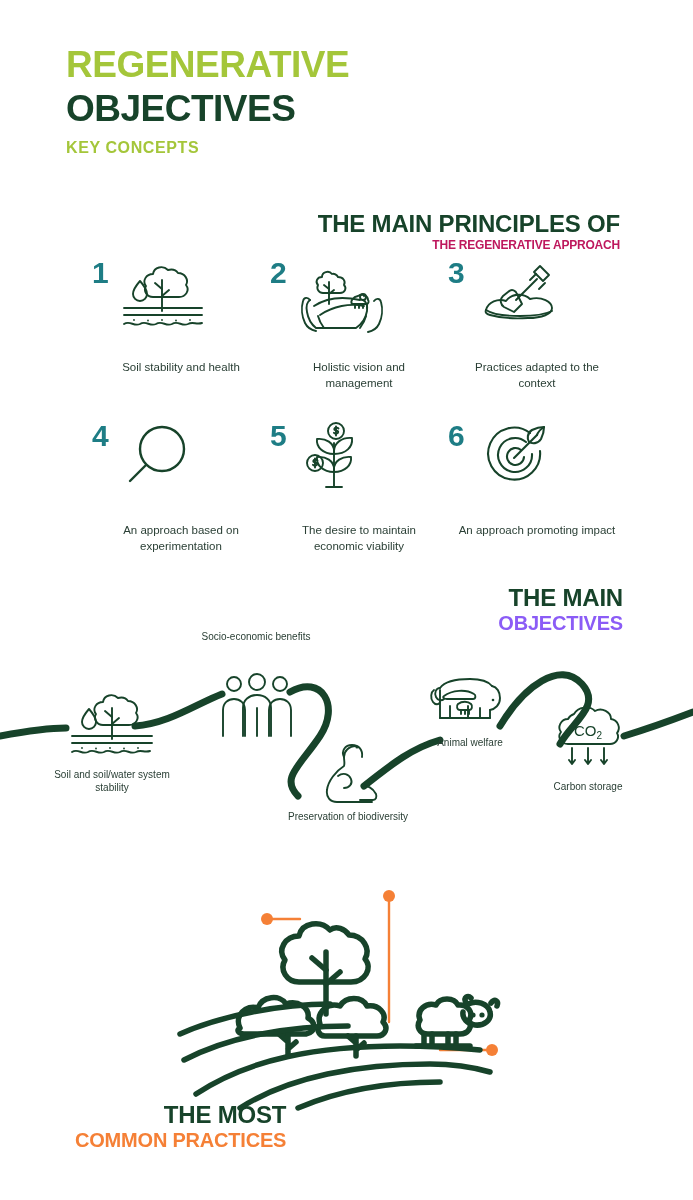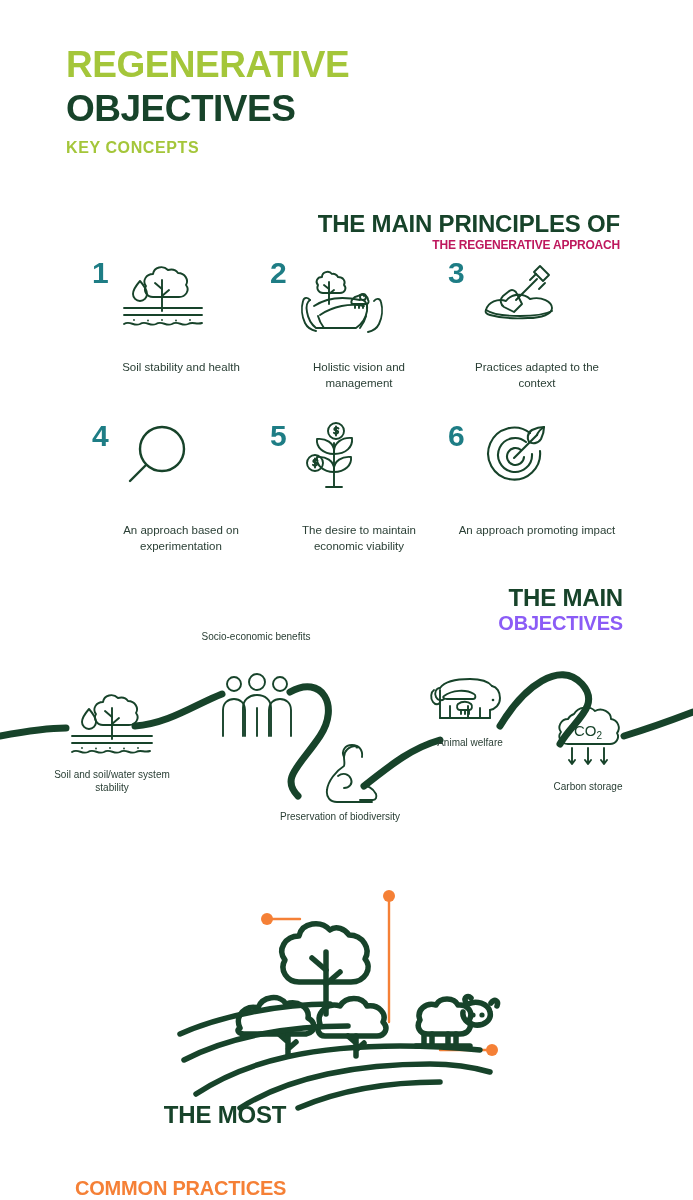--- a/index.html
+++ b/index.html
@@ -18,21 +18,21 @@
   .hdr-l2 { font-size:37px; font-weight:bold; letter-spacing:-0.5px;
             color:#17432A; line-height:1.0; margin-top:7px; }
   .hdr-l3 { font-size:16px; font-weight:bold; letter-spacing:0.6px;
             color:#A4C63A; margin-top:12px; }
 
   
   .sec-title { position:absolute; text-align:right; line-height:1.18; }
   .st-a { font-size:24px; font-weight:bold; letter-spacing:-0.2px; color:#17432A;margin-top:18px; }
   .st-b { font-size:12px; font-weight:bold; letter-spacing:-0.2px; color:#be185d; }
   .st-green { font-size:20px; font-weight:bold; letter-spacing:-0.2px; color:#8b5cf6; }
-  .st-orange { font-size:20px; font-weight:bold; letter-spacing:-0.2px; color:#F58036;margin-top:48px; }
+  .st-orange { font-size:20px; font-weight:bold; letter-spacing:-0.2px; color:#F58036; }
 
   #principles-title { right:73px; top:192px; }
   #objectives-title { right:70px; top:566px; }
   #practices-title  { left:75px; top:1083px; text-align:right; }
 
   
   .principles { position:absolute; left:92px; top:258px; width:560px; }
   .prow { display:flex; }
   .pcell { width:178px; position:relative; }
   .picon-wrap { display:flex; align-items:flex-start; height:78px; }
@@ -248,21 +248,21 @@
 
     <div style="position:absolute; left:316px; top:110px;">
       <svg width="72" height="66" viewBox="0 0 72 66" fill="none" stroke="#17432A" stroke-width="1.9" stroke-linecap="round" stroke-linejoin="round">
         <path d="M40 8 c-7 0-12 5-12 11 c0 4 1 6 0 9 c-8 5-16 15-17 24 c-1 7 3 12 10 12 h35"></path>
         <path d="M28 19 c-3-6 1-12 8-12 c7 0 11 5 10 12"></path>
         <circle cx="41" cy="9" r="1.6" fill="#17432A" stroke="none"></circle>
         <path d="M22 38 c5-4 11-2 13 3 c2 5-2 9-7 9"></path>
         <path d="M46 48 c5-1 11 2 14 8 c1 3 0 6-3 6 h-13"></path>
       </svg>
     </div>
-    <div class="obj-label" style="left:270px; top:182px;">Preservation of biodiversity</div>
+    <div class="obj-label" style="left:278px; top:182px;">Preservation of biodiversity</div>
 
     <div style="position:absolute; left:428px; top:46px;">
       <svg width="76" height="58" viewBox="0 0 76 58" fill="none" stroke="#17432A" stroke-width="1.9" stroke-linecap="round" stroke-linejoin="round">
         <path d="M12 14 c5-7 18-9 30-9 c10 0 18 2 22 7"></path>
         <path d="M12 14 c-4 0-6 5-4 9 c2 4 6 4 8 2"></path>
         <path d="M64 12 c5 1 8 6 8 12 c0 7-5 11-10 12"></path>
         <path d="M12 16 v28"></path>
         <path d="M22 44 v-12"></path>
         <path d="M40 44 v-12"></path>
         <path d="M52 44 v-10"></path>

